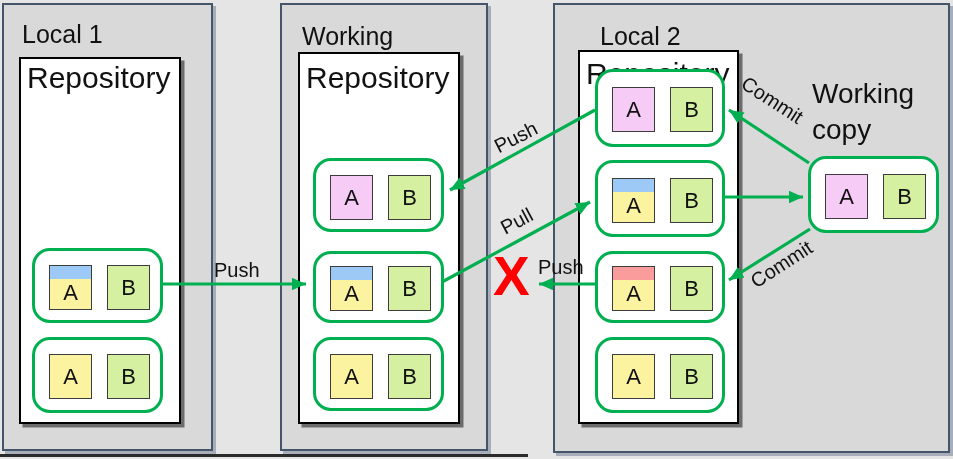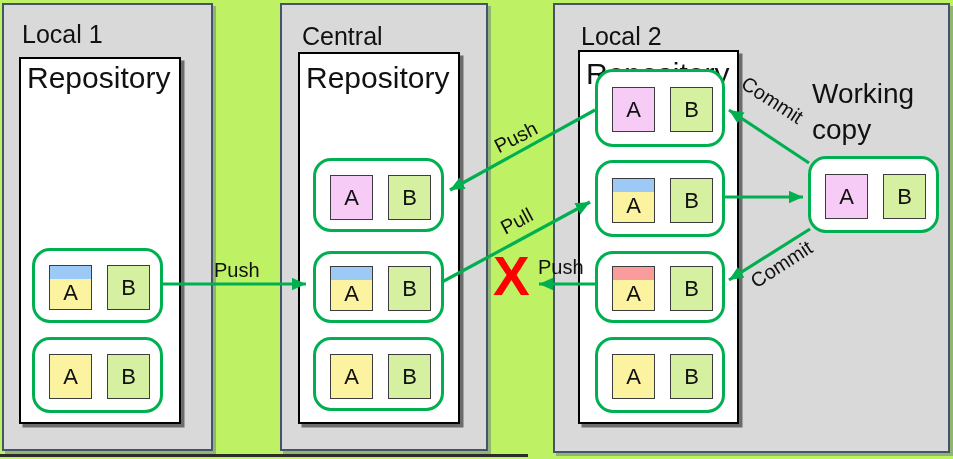--- a/index.html
+++ b/index.html
@@ -1,18 +1,18 @@
 <!DOCTYPE html>
 <html style="--panel-gray: #d9d9d9; --panel-border: #44546a; --green: #00b050; --file-yellow: #fbf3a0; --file-green: #d5f0a0; --file-pink: #f6ccf7; --stripe-blue: #9cc9f5; --stripe-red: #fb9c9c; --blocked-red: #ff0000;"><head>
 <meta charset="utf-8">
 <style>
   html,body{margin:0;padding:0;background:#fff;}
   #stage{
     position:relative;width:953px;height:459px;overflow:hidden;
-    font-family:"Liberation Sans",sans-serif;background:#bef264;color:#111;
+    font-family:"Liberation Sans",sans-serif;background:#e5e5e5;color:#111;
   }
   .panel{
     position:absolute;box-sizing:border-box;
     background:var(--panel-gray);border:2.5px solid var(--panel-border);
     box-shadow:3px 3px 0 rgba(90,104,130,0.45);
   }
   .repo{
     position:absolute;box-sizing:border-box;background:#fff;
     border:2.5px solid #000;box-shadow:3.5px 3.5px 0 rgba(0,0,0,0.5);
   }
@@ -49,22 +49,22 @@
 </head>
 <body>
 
 <div id="stage">
 
   <div class="panel" style="left:2px;top:3px;width:211px;height:448px"></div>
   <div class="panel" style="left:280px;top:3px;width:208px;height:448px"></div>
   <div class="panel" style="left:553px;top:3px;width:397px;height:450px"></div>
 
   <div class="panel-title" style="left:22px;top:20px">Local 1</div>
-  <div class="panel-title" style="left:302px;top:22px">Central</div>
-  <div class="panel-title" style="left:581px;top:22px">Local 2</div>
+  <div class="panel-title" style="left:302px;top:22px">Working</div>
+  <div class="panel-title" style="left:600px;top:22px">Local 2</div>
 
   <div class="repo" style="left:19px;top:57px;width:162px;height:367px"></div>
   <div class="repo" style="left:298px;top:52px;width:162px;height:372px"></div>
   <div class="repo" style="left:578px;top:50px;width:161px;height:374px"></div>
 
   <div class="repo-title" style="left:27px;top:64px">Repository</div>
   <div class="repo-title" style="left:306px;top:64px">Repository</div>
   <div class="repo-title" style="left:586px;top:60px">Repository</div>
 
   <div class="group" style="left:32px;top:248px;width:131px;height:75px">

